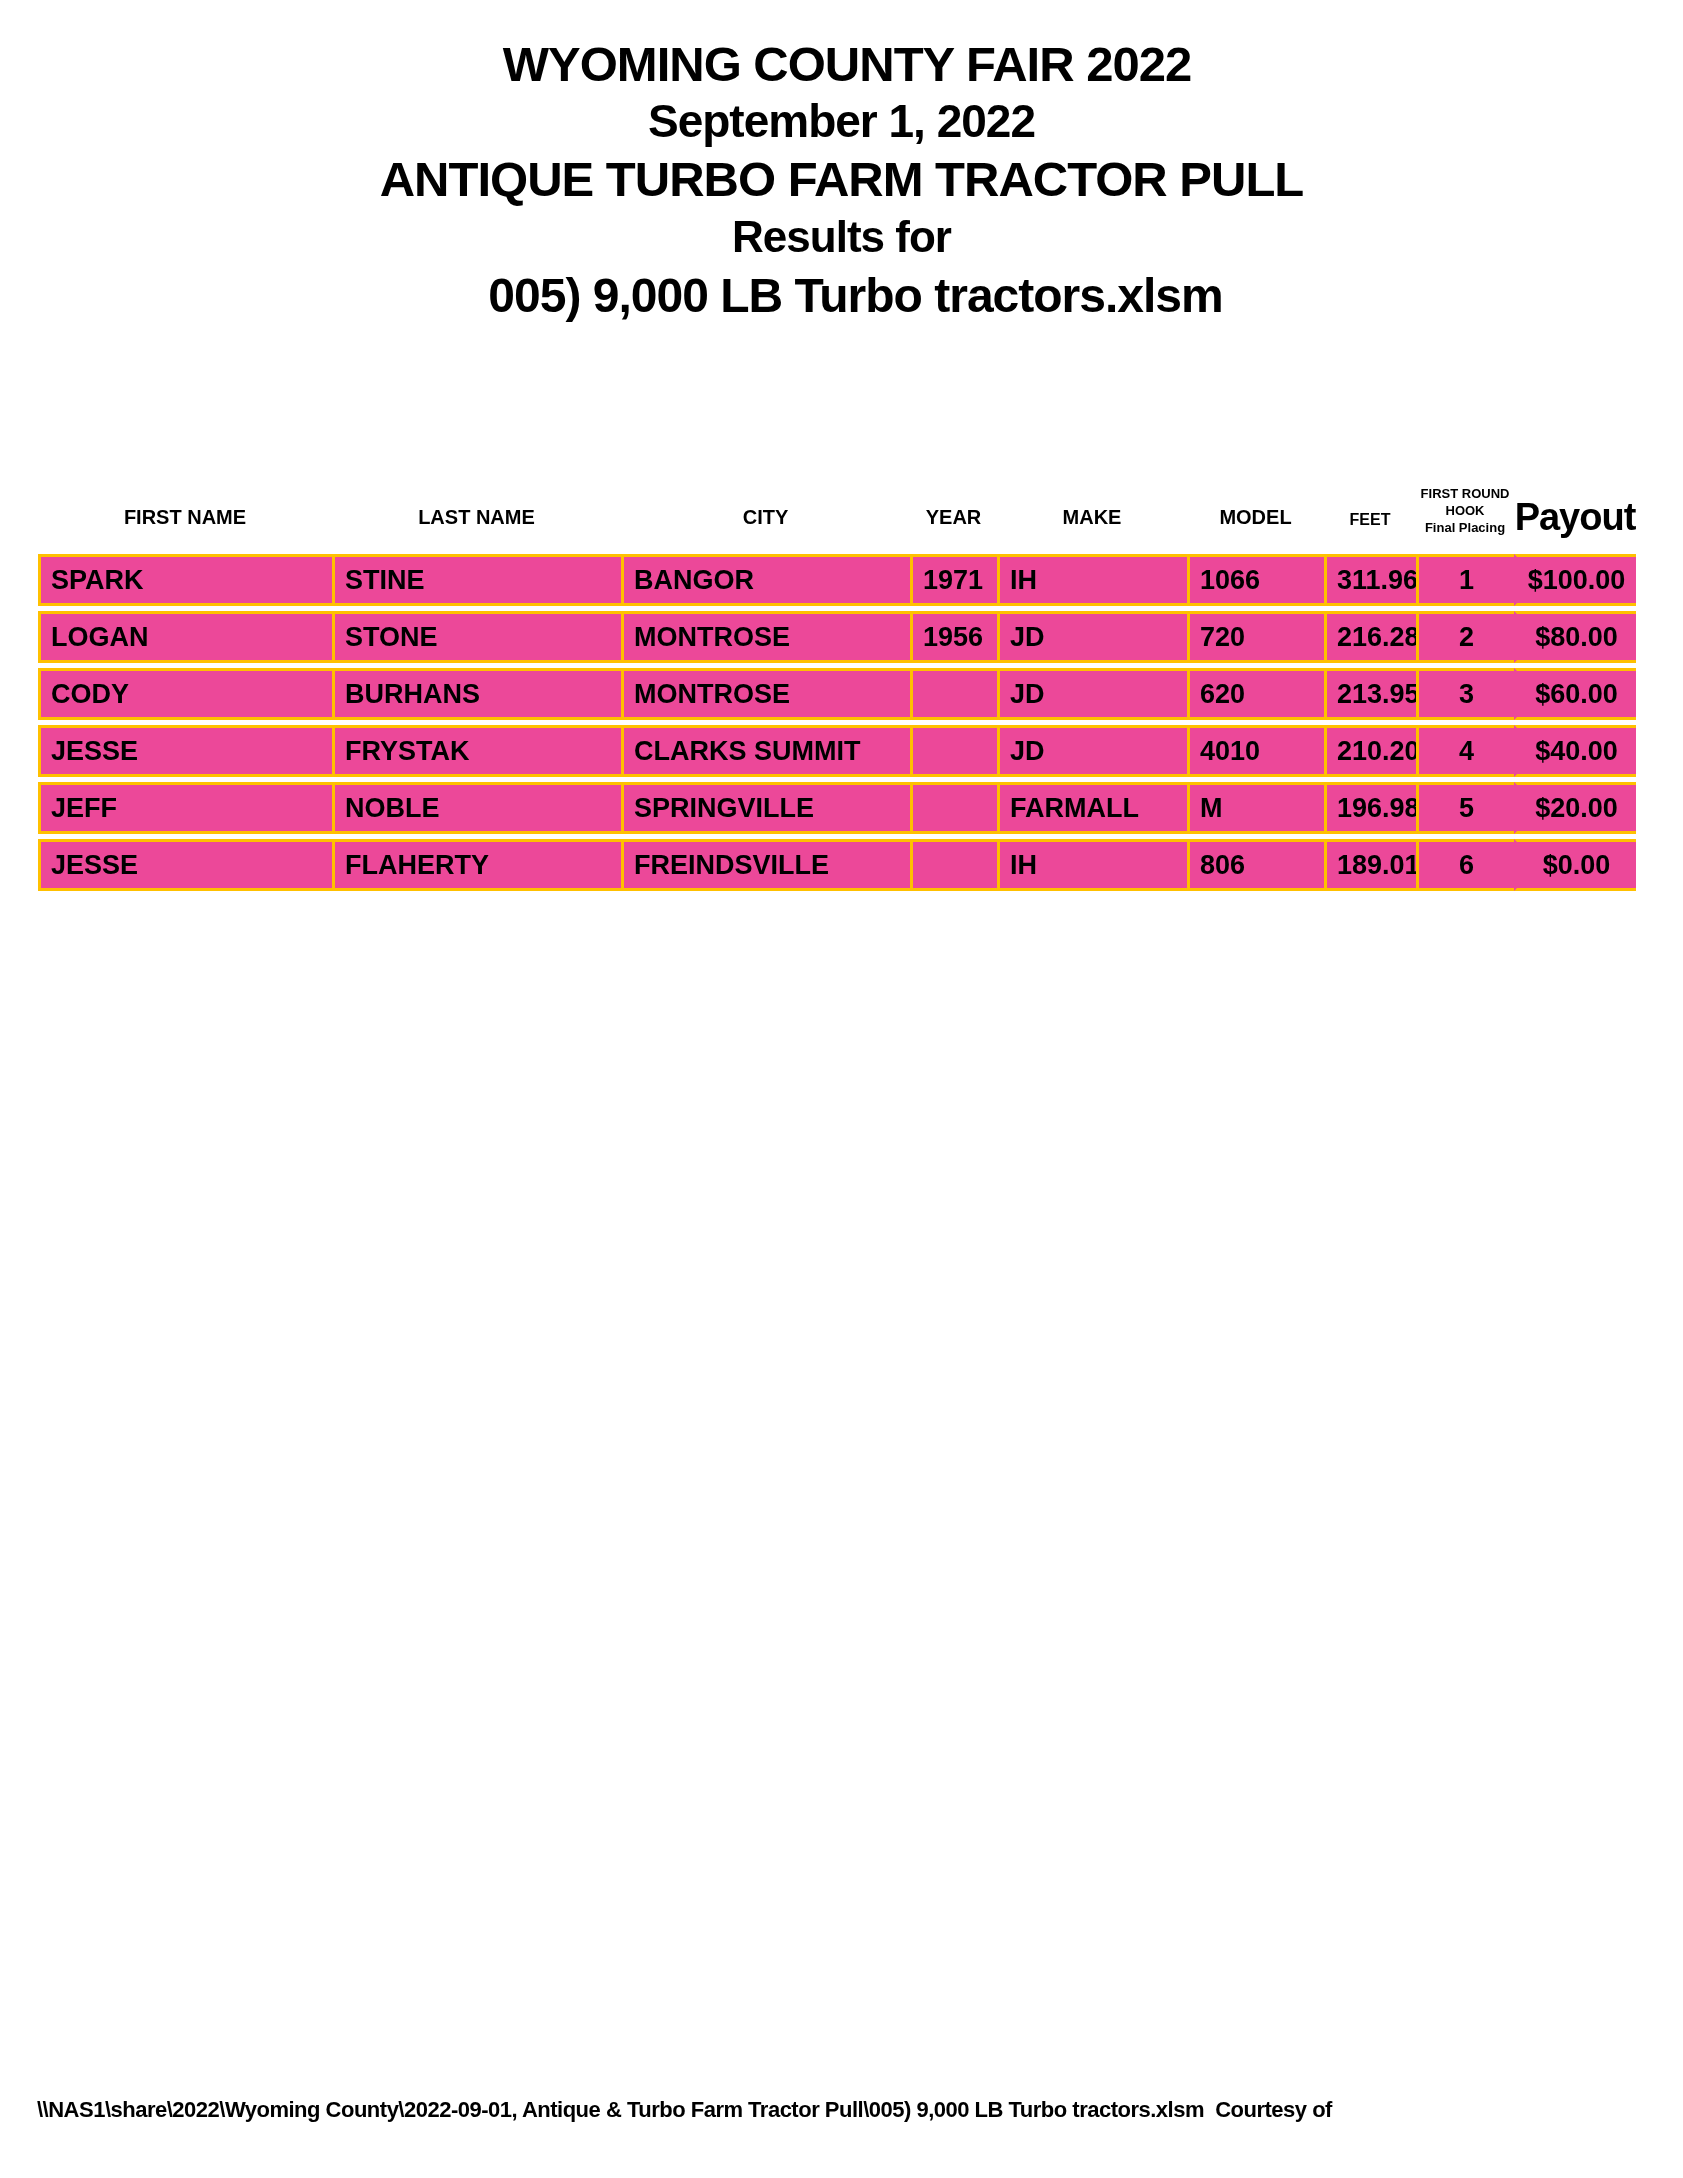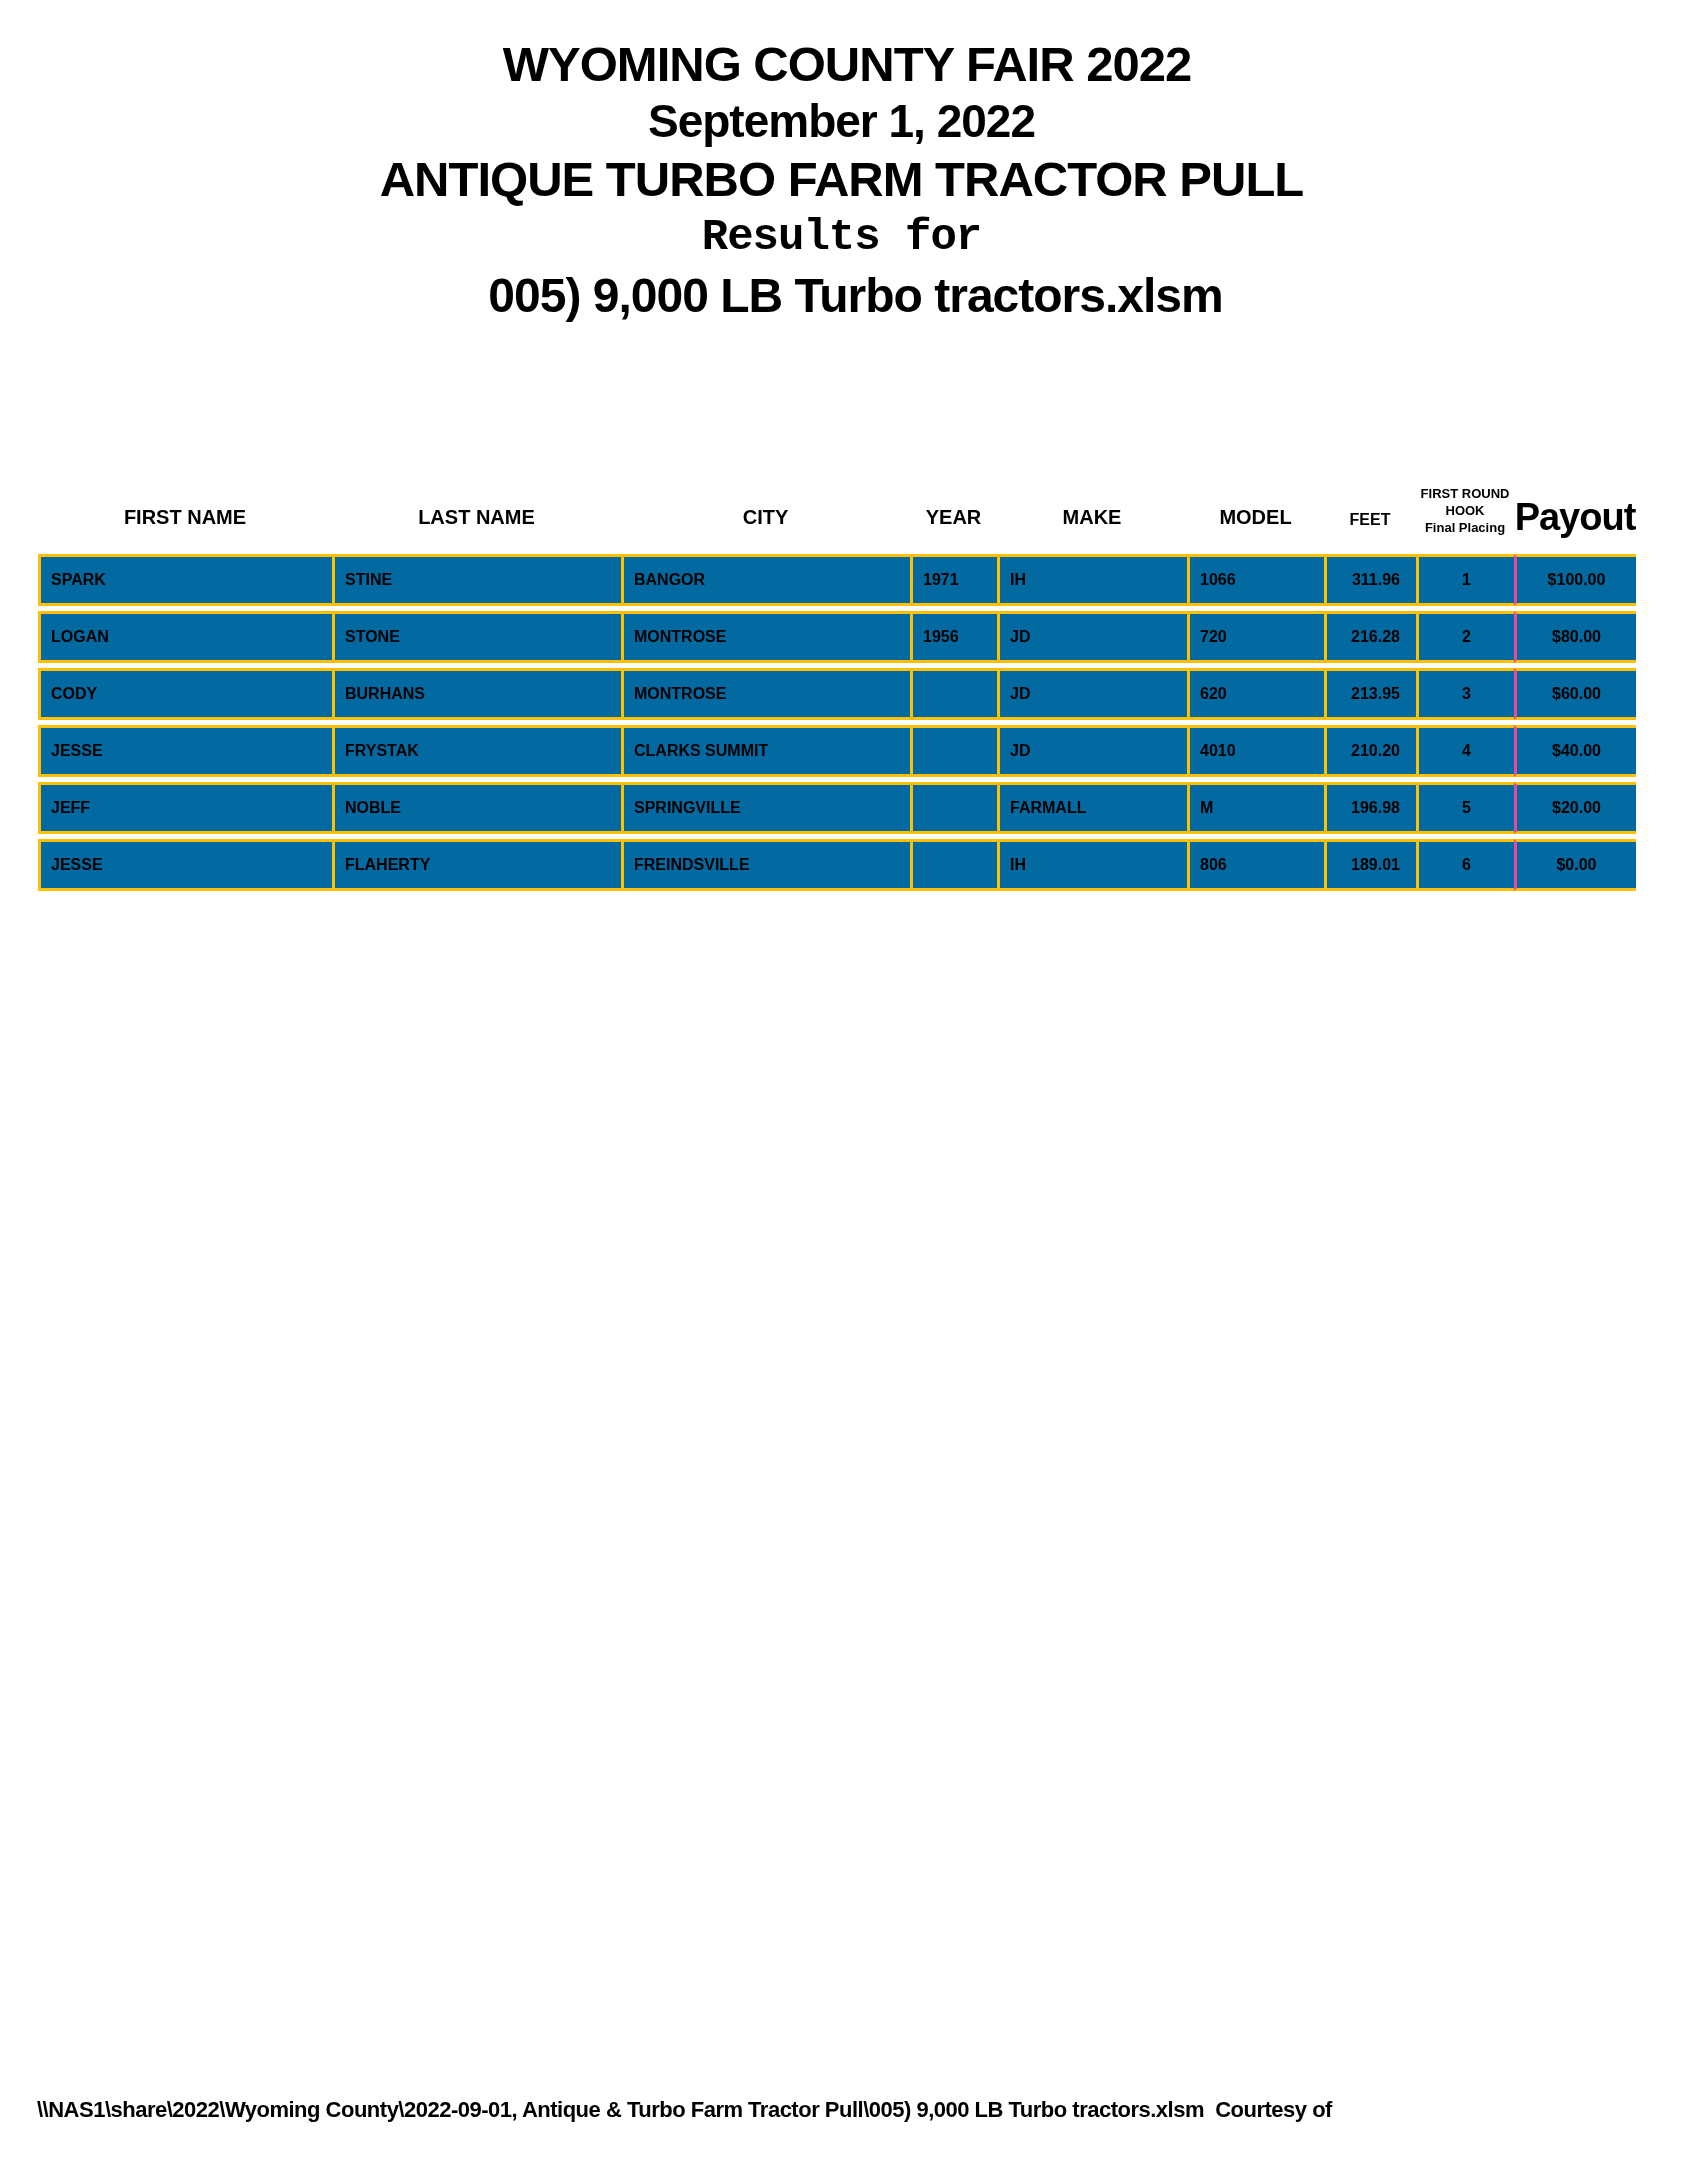--- a/index.html
+++ b/index.html
@@ -20,21 +20,21 @@
   .title-block {
     padding-top: 40px;
     text-align: center;
     font-weight: bold;
     letter-spacing: -1px;
     line-height: 1.0;
   }
   .t1 { font-size: 49px; margin: 0 0 9px 0; padding-left: 11px; }
   .t2 { font-size: 46px; margin: 0 0 11px 0; }
   .t3 { font-size: 49px; margin: 0 0 11px 0; }
-  .t4 { font-size: 44px; margin: 0 0 13px 0; font-family: Liberation Mono, monospace; }
+  .t4 { font-size: 44px; margin: 0 0 13px 0; }
   .t5 { font-size: 48px; margin: 0; padding-left: 28px; }
 
   
   table.results {
     margin: 127px 0 0 38px;
     width: 1598px;
     table-layout: fixed;
     border-collapse: separate;
     border-spacing: 0 5px;
     font-weight: bold;
@@ -51,25 +51,25 @@
   }
   thead th.h-feet { font-size: 16px; }
   thead th.h-hook { font-size: 13px; line-height: 1.3; padding-bottom: 12px; }
   thead th.h-payout { font-size: 38px; letter-spacing: -1px; padding-bottom: 10px; }
 
   tbody td {
     border-top: 3px solid #FFC000;
     border-bottom: 3px solid #FFC000;
     border-left: 3px solid #FFC000;
     height: 46px;
-    font-size: 16px;
+    font-size: 27px;
     padding: 0 6px 0 10px;
     overflow: hidden;
     white-space: nowrap;
-    background: #0369a1;
+    background: #ec4899;
   }
   tbody td.col-feet   { text-align: right; padding-right: 16px; }
   tbody td.col-place  { text-align: center; padding: 0; }
   tbody td.col-payout { text-align: center; padding: 0; border-left: 3px solid #ec4899; border-right: none; }
 
   
   .footer {
     position: absolute;
     left: 37px;
     top: 2045px;

